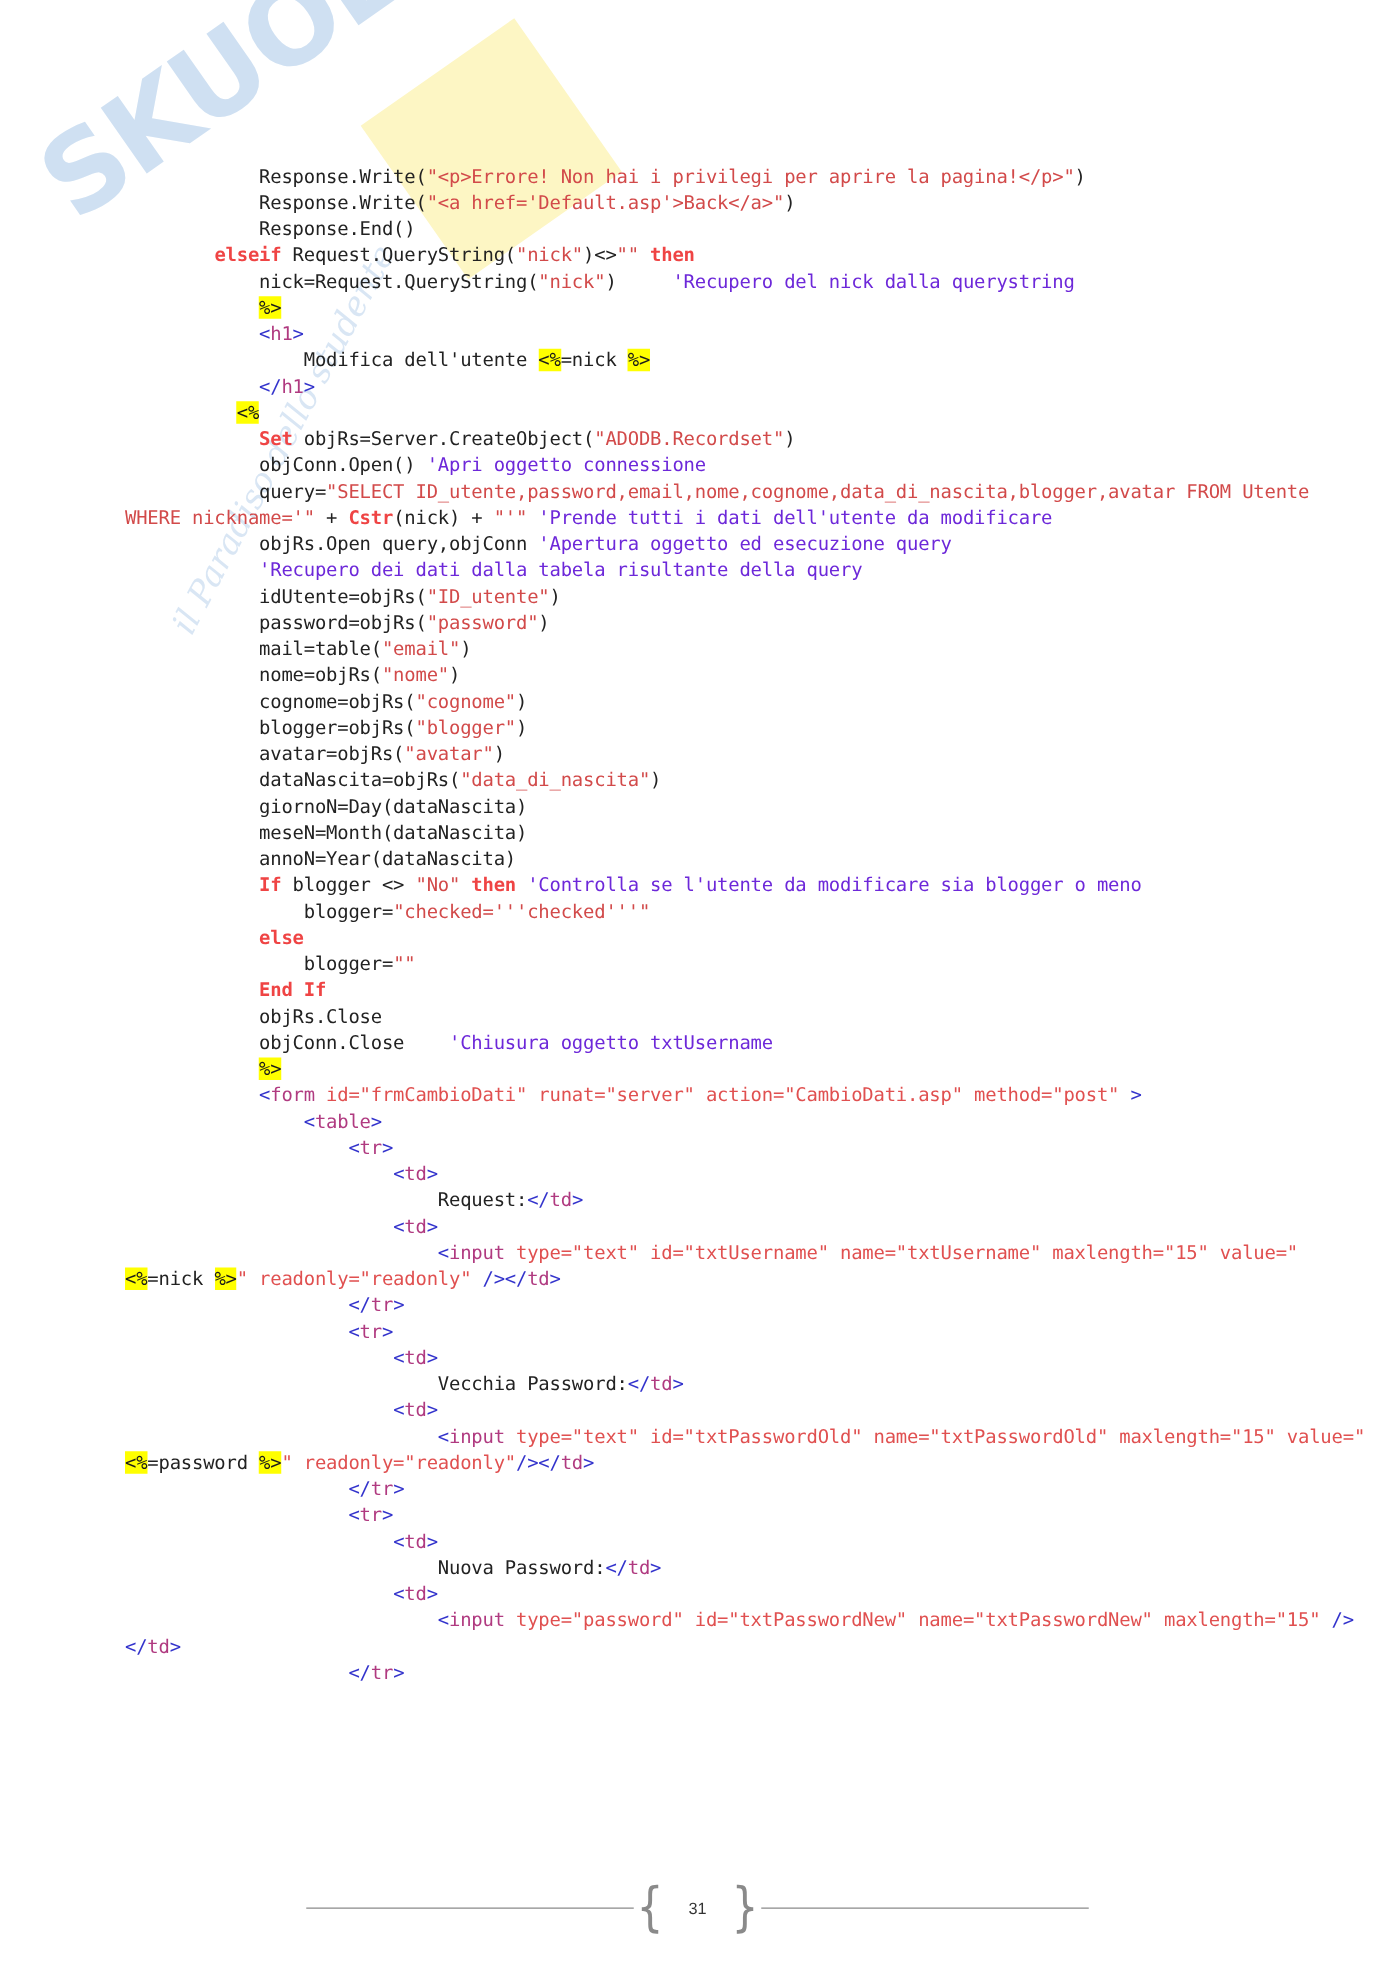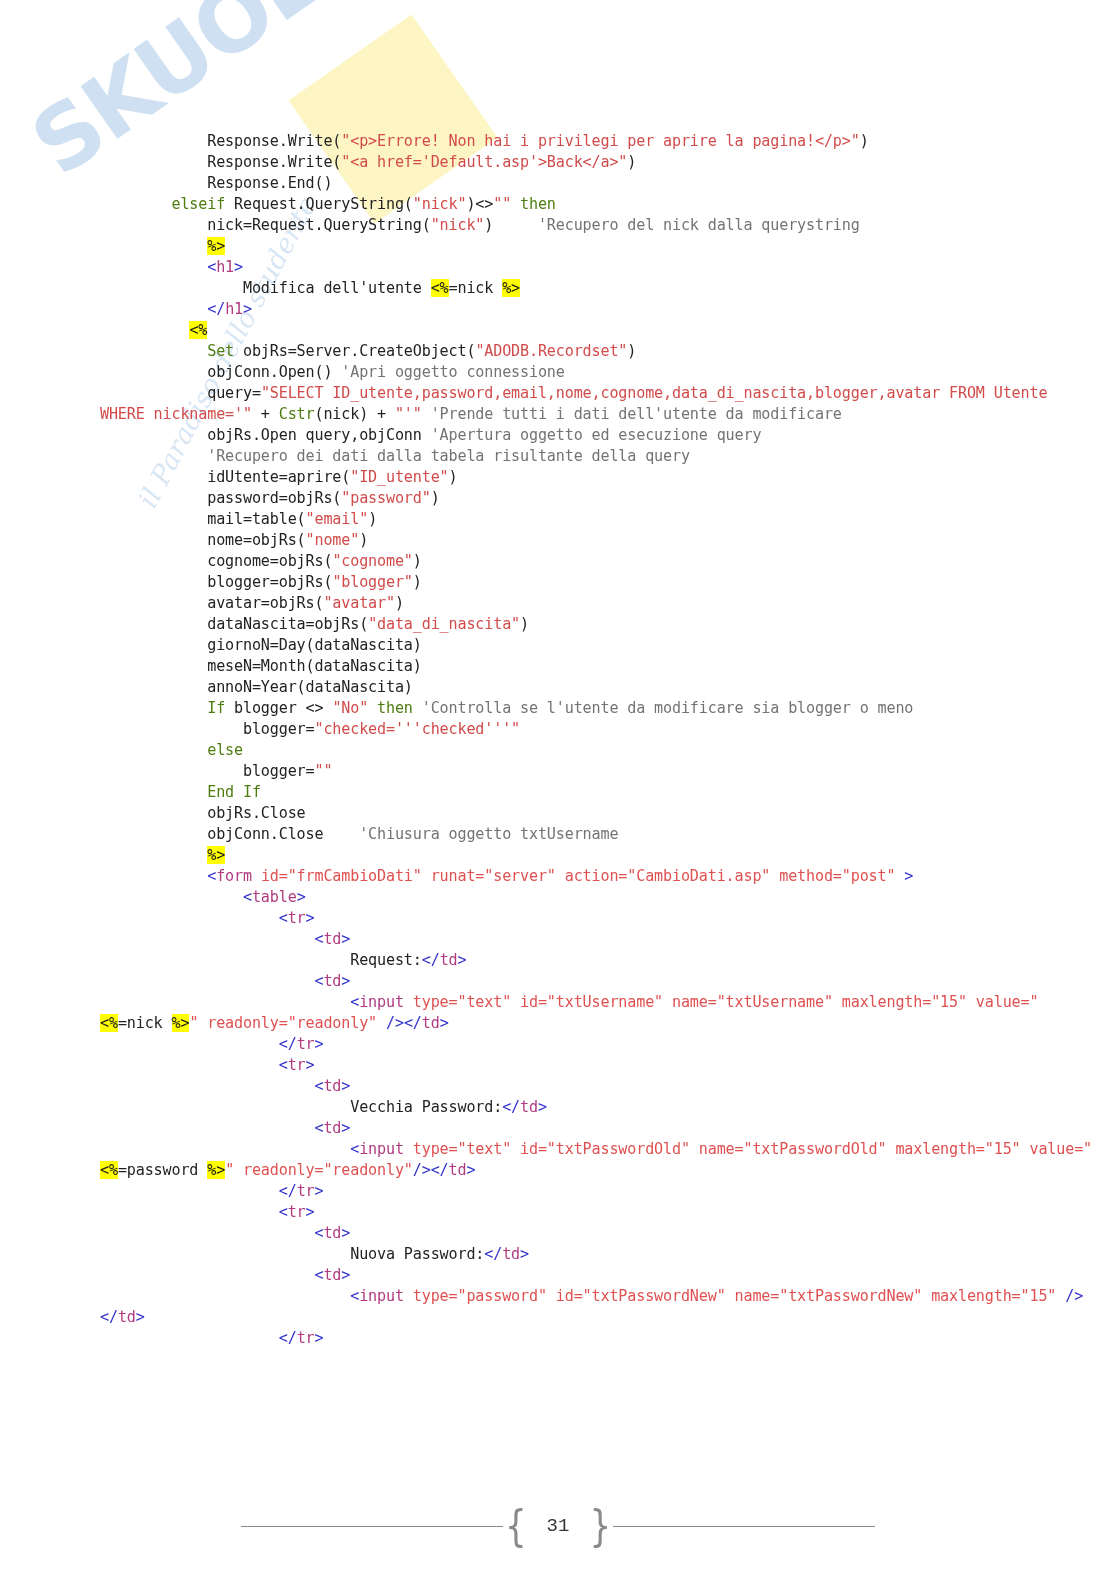--- a/index.html
+++ b/index.html
@@ -79,23 +79,23 @@
     margin: 0;
     padding: 0 16px 0 100px;
     font-family: "DejaVu Sans Mono", "Liberation Mono", monospace;
     font-size: 15.1px;
     line-height: 21.0px;
     color: #222222;
     white-space: pre-wrap;
     word-break: break-word;
     letter-spacing: -0.15px;
   }
-  pre.listing .kw   { color: #4d7c0f; }
+  pre.listing .kw   { color: #ef4444; font-weight: bold; }
   pre.listing .str  { color: #d24a4a; }
-  pre.listing .cmt  { color: #737373; }
+  pre.listing .cmt  { color: #6d28d9; }
   pre.listing .tag  { color: #3333cc; }
   pre.listing .tagn { color: #b03a80; text-align: right; }
   pre.listing .attr { color: #e05050; }
   pre.listing .hl   { background: #ffff00; color: #1a1a1a; }
   pre.listing .pln  { color: #222222; }
 
   
   #footer {
     position: absolute;
     left: 0;
@@ -113,22 +113,22 @@
   }
   #footer .brace {
     font-family: "DejaVu Sans", sans-serif;
     font-size: 34px;
     color: #8a8a8a;
     line-height: 1;
     padding: 0 2px;
     transform: scaleY(1.25);
   }
   #footer .pageno {
-    font-family: Liberation Mono, monospace;
-    font-size: 19px;
+    font-family: Liberation Sans, sans-serif;
+    font-size: 13px;
     color: #333333;
     padding: 0 18px;
   }
 </style>
 </head>
 <body>
 
 <div id="page">
 
   <div id="watermark">
@@ -146,21 +146,21 @@
 <span class="pln">            </span><span class="hl">%&gt;</span>
 <span class="pln">            </span><span class="tag">&lt;</span><span class="tagn">h1</span><span class="tag">&gt;</span>
 <span class="pln">                Modifica dell'utente </span><span class="hl">&lt;%</span><span class="pln">=nick </span><span class="hl">%&gt;</span>
 <span class="pln">            </span><span class="tag">&lt;/</span><span class="tagn">h1</span><span class="tag">&gt;</span>
 <span class="pln">          </span><span class="hl">&lt;%</span>
 <span class="pln">            </span><span class="kw">Set</span><span class="pln"> objRs=Server.CreateObject(</span><span class="str">"ADODB.Recordset"</span><span class="pln">)</span>
 <span class="pln">            objConn.Open() </span><span class="cmt">'Apri oggetto connessione</span>
 <span class="pln">            query=</span><span class="str">"SELECT ID_utente,password,email,nome,cognome,data_di_nascita,blogger,avatar FROM Utente WHERE nickname='"</span><span class="pln"> + </span><span class="kw">Cstr</span><span class="pln">(nick) + </span><span class="str">"'"</span><span class="pln"> </span><span class="cmt">'Prende tutti i dati dell'utente da modificare</span>
 <span class="pln">            objRs.Open query,objConn </span><span class="cmt">'Apertura oggetto ed esecuzione query</span>
 <span class="pln">            </span><span class="cmt">'Recupero dei dati dalla tabela risultante della query</span>
-<span class="pln">            idUtente=aprire(</span><span class="str">"ID_utente"</span><span class="pln">)</span>
+<span class="pln">            idUtente=objRs(</span><span class="str">"ID_utente"</span><span class="pln">)</span>
 <span class="pln">            password=objRs(</span><span class="str">"password"</span><span class="pln">)</span>
 <span class="pln">            mail=table(</span><span class="str">"email"</span><span class="pln">)</span>
 <span class="pln">            nome=objRs(</span><span class="str">"nome"</span><span class="pln">)</span>
 <span class="pln">            cognome=objRs(</span><span class="str">"cognome"</span><span class="pln">)</span>
 <span class="pln">            blogger=objRs(</span><span class="str">"blogger"</span><span class="pln">)</span>
 <span class="pln">            avatar=objRs(</span><span class="str">"avatar"</span><span class="pln">)</span>
 <span class="pln">            dataNascita=objRs(</span><span class="str">"data_di_nascita"</span><span class="pln">)</span>
 <span class="pln">            giornoN=Day(dataNascita)</span>
 <span class="pln">            meseN=Month(dataNascita)</span>
 <span class="pln">            annoN=Year(dataNascita)</span>

